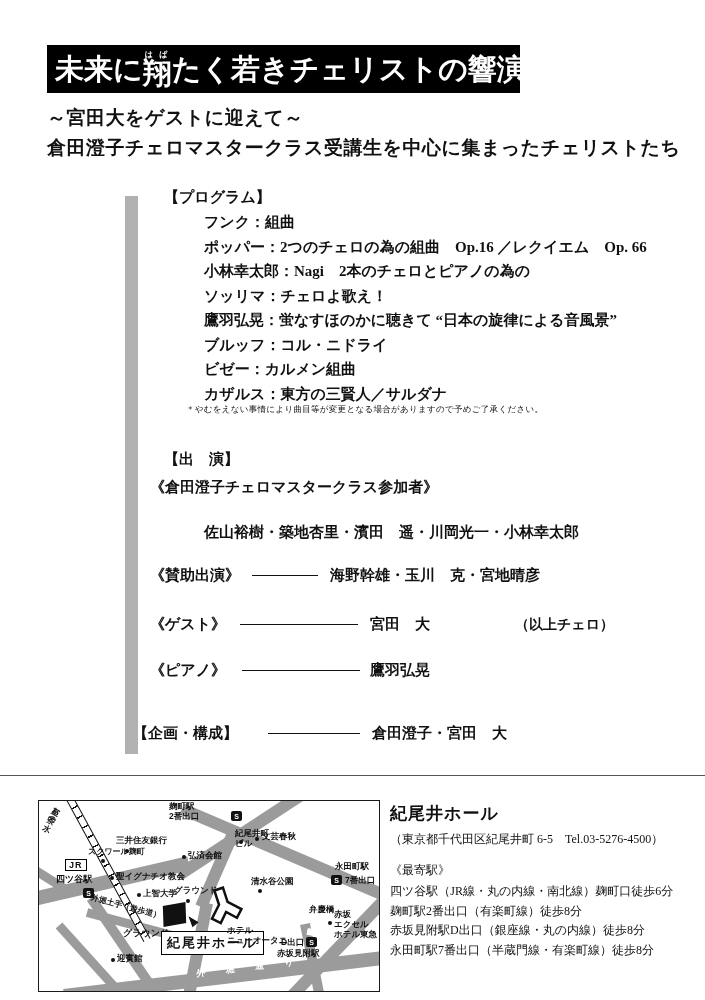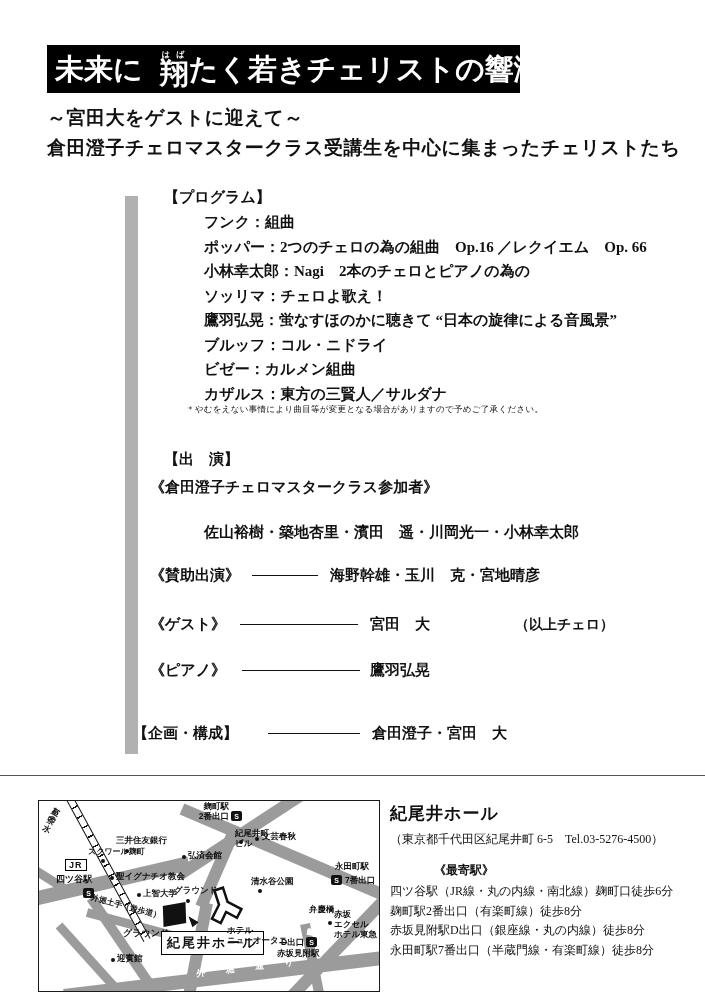--- a/index.html
+++ b/index.html
@@ -8,41 +8,41 @@
     font-family:"Liberation Serif","DejaVu Serif",serif;color:#111;
     margin:0 auto;overflow:hidden;
   }
   
   .banner{
     position:absolute;left:47px;top:45px;width:473px;height:48px;
     background:#000;color:#fff;display:flex;align-items:center;
     font-weight:bold;font-size:29px;padding:0 8px;box-sizing:border-box;
     line-height:1;white-space:nowrap;
   }
-  .banner ruby{ruby-position:over;margin-left:17px;}
+  .banner ruby{ruby-position:over;}
   .banner rt{font-size:8px;letter-spacing:2px;font-weight:bold;}
   .subtitle{
     position:absolute;left:47px;top:103px;font-weight:bold;font-size:19px;
     line-height:30px;letter-spacing:0.5px;white-space:nowrap;
   }
   
   .graybar{position:absolute;left:125px;top:196px;width:13px;height:558px;background:#b1b1b1;}
   
   .sec-head{position:absolute;font-weight:bold;font-size:15px;white-space:nowrap;}
   .prog-list{position:absolute;left:204px;top:210px;font-weight:bold;font-size:15px;line-height:24.5px;white-space:nowrap;}
   .prog-note{position:absolute;left:186px;top:404px;font-size:8.5px;letter-spacing:0.3px;white-space:nowrap;}
   .cast-label{position:absolute;font-weight:bold;font-size:15px;white-space:nowrap;}
   .cast-names{position:absolute;font-weight:bold;font-size:15px;white-space:nowrap;}
   .dashline{position:absolute;height:0;border-top:1.5px solid #111;}
   
   .divider{position:absolute;left:0;top:775px;width:705px;height:0;border-top:1px solid #555;}
   
   .venue-name{position:absolute;left:390px;top:802px;font-weight:bold;font-size:17px;letter-spacing:1px;}
   .venue-addr{position:absolute;left:390px;top:831px;font-size:12px;white-space:nowrap;}
-  .stations-head{position:absolute;left:390px;top:862px;font-size:12px;font-weight:bold;margin-left:44px;}
+  .stations-head{position:absolute;left:390px;top:862px;font-size:12px;font-weight:normal;}
   .stations{position:absolute;left:390px;top:882px;font-size:12px;line-height:19.5px;white-space:nowrap;}
   
   .map{
     position:absolute;left:38px;top:800px;width:340px;height:190px;
     border:1.5px solid #1a1a1a;background:#fff;overflow:hidden;
     font-family:"Liberation Sans","DejaVu Sans",sans-serif;
   }
   .road{position:absolute;background:#9b9b9b;transform-origin:left center;}
   .rail{
     position:absolute;background:#fff;border-top:1.5px solid #111;border-bottom:1.5px solid #111;
@@ -139,21 +139,21 @@
     <div class="road" style="left:20px;top:120px;width:97px;height:9px;transform:rotate(47.9deg);"></div>
     <div class="road" style="left:-8px;top:62px;width:45px;height:9px;transform:rotate(32.3deg);"></div>
 
     <div class="rail" style="left:30px;top:-8px;width:163px;transform:rotate(61.4deg);"></div>
 
     <div class="road-label" style="left:82px;top:47px;font-size:9px;letter-spacing:4px;transform:rotate(-13deg);">新 宿 通 り</div>
     <div class="road-label" style="left:157px;top:160px;font-size:9px;letter-spacing:9px;transform:rotate(-7deg);">外 堀 通 り</div>
     <div class="road-label vert" style="left:268px;top:122px;font-size:6.5px;transform:rotate(10deg);">赤坂見附歩道橋</div>
     <div class="ml vert" style="left:12px;top:1px;font-size:8px;transform:rotate(28deg);font-weight:bold;">至お茶の水</div>
 
-    <div class="ml" style="left:130px;top:1px;width:60px;text-align:right;">麹町駅
+    <div class="ml" style="left:130px;top:1px;width:60px;">麹町駅
 2番出口</div>
     <div class="metro" style="left:192px;top:10px;">S</div>
 
     <div class="dot" style="left:216px;top:36px;"></div>
     <div class="ml" style="left:223px;top:31px;">文芸春秋</div>
 
     <div class="dot" style="left:200px;top:39px;"></div>
     <div class="ml" style="left:196px;top:28px;">紀尾井町
 ビル</div>
 

